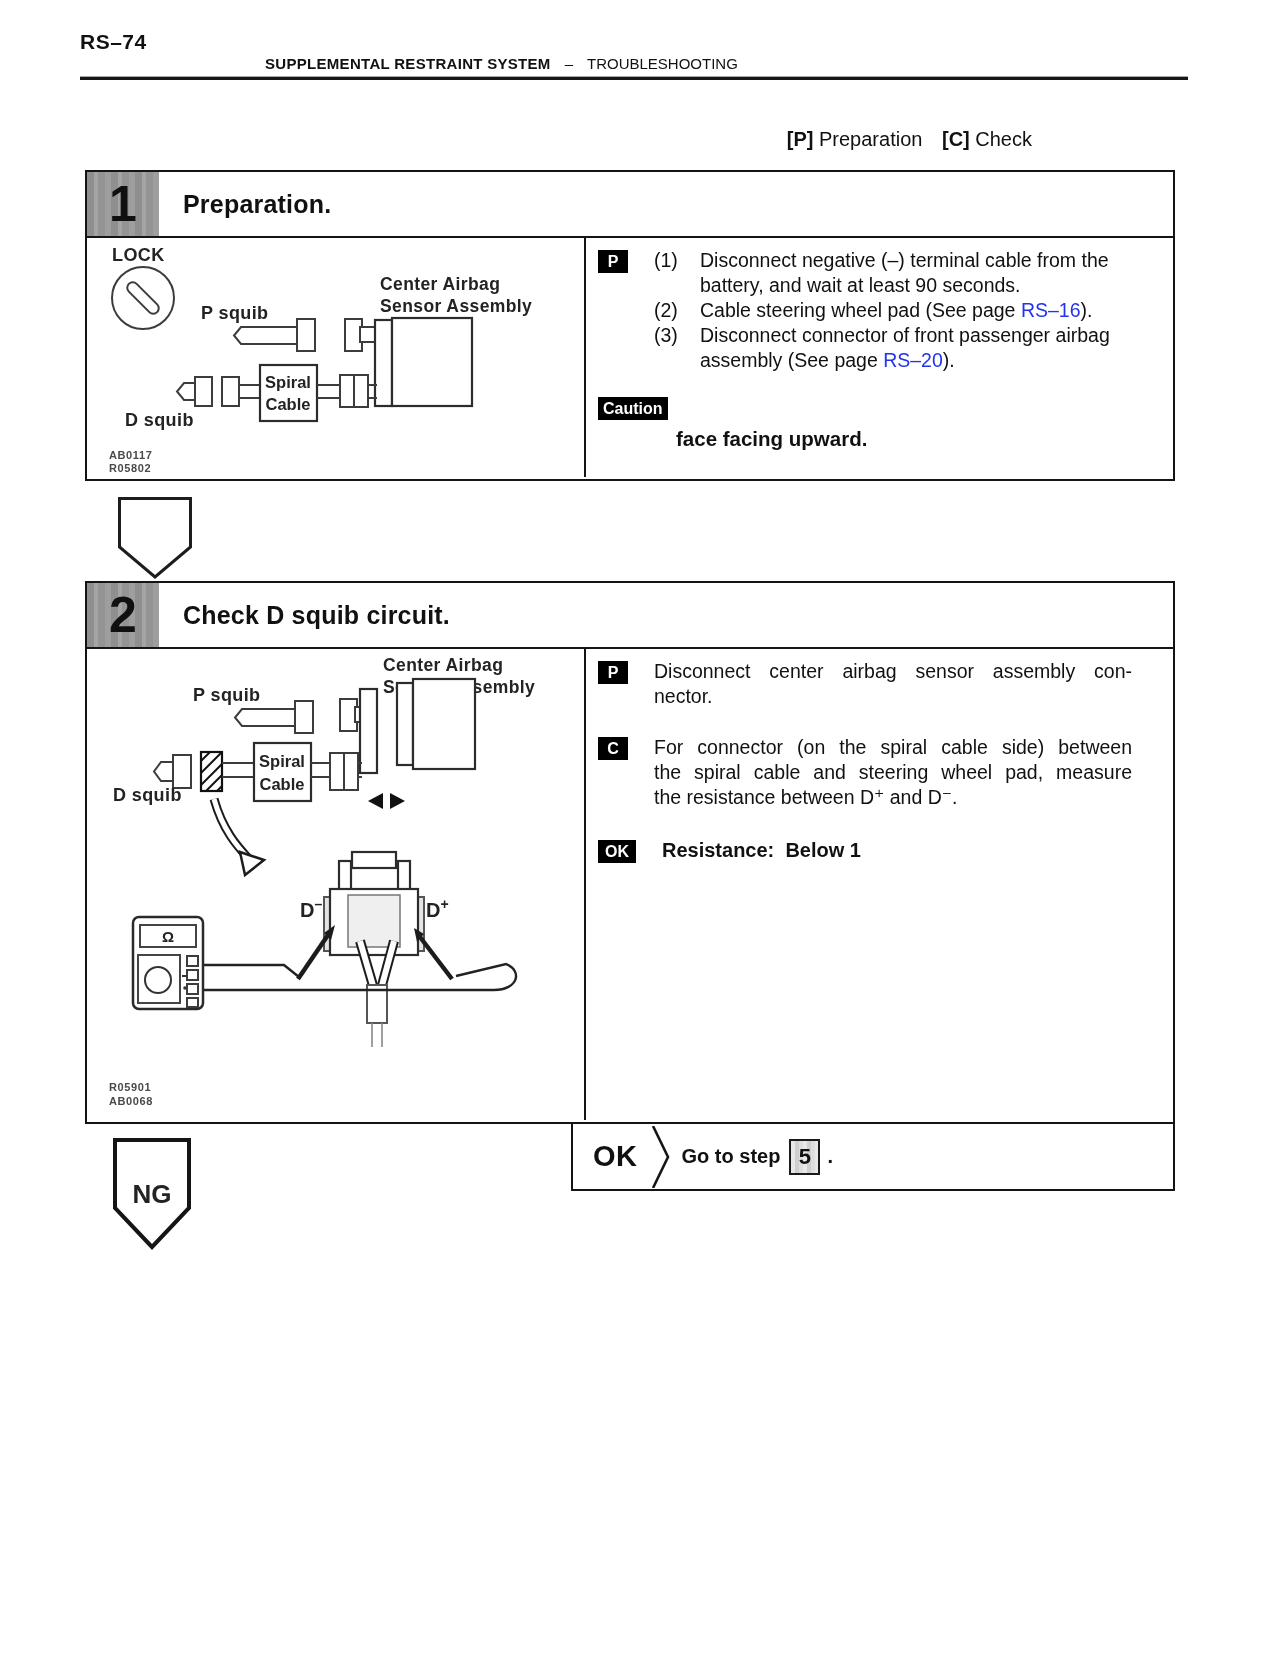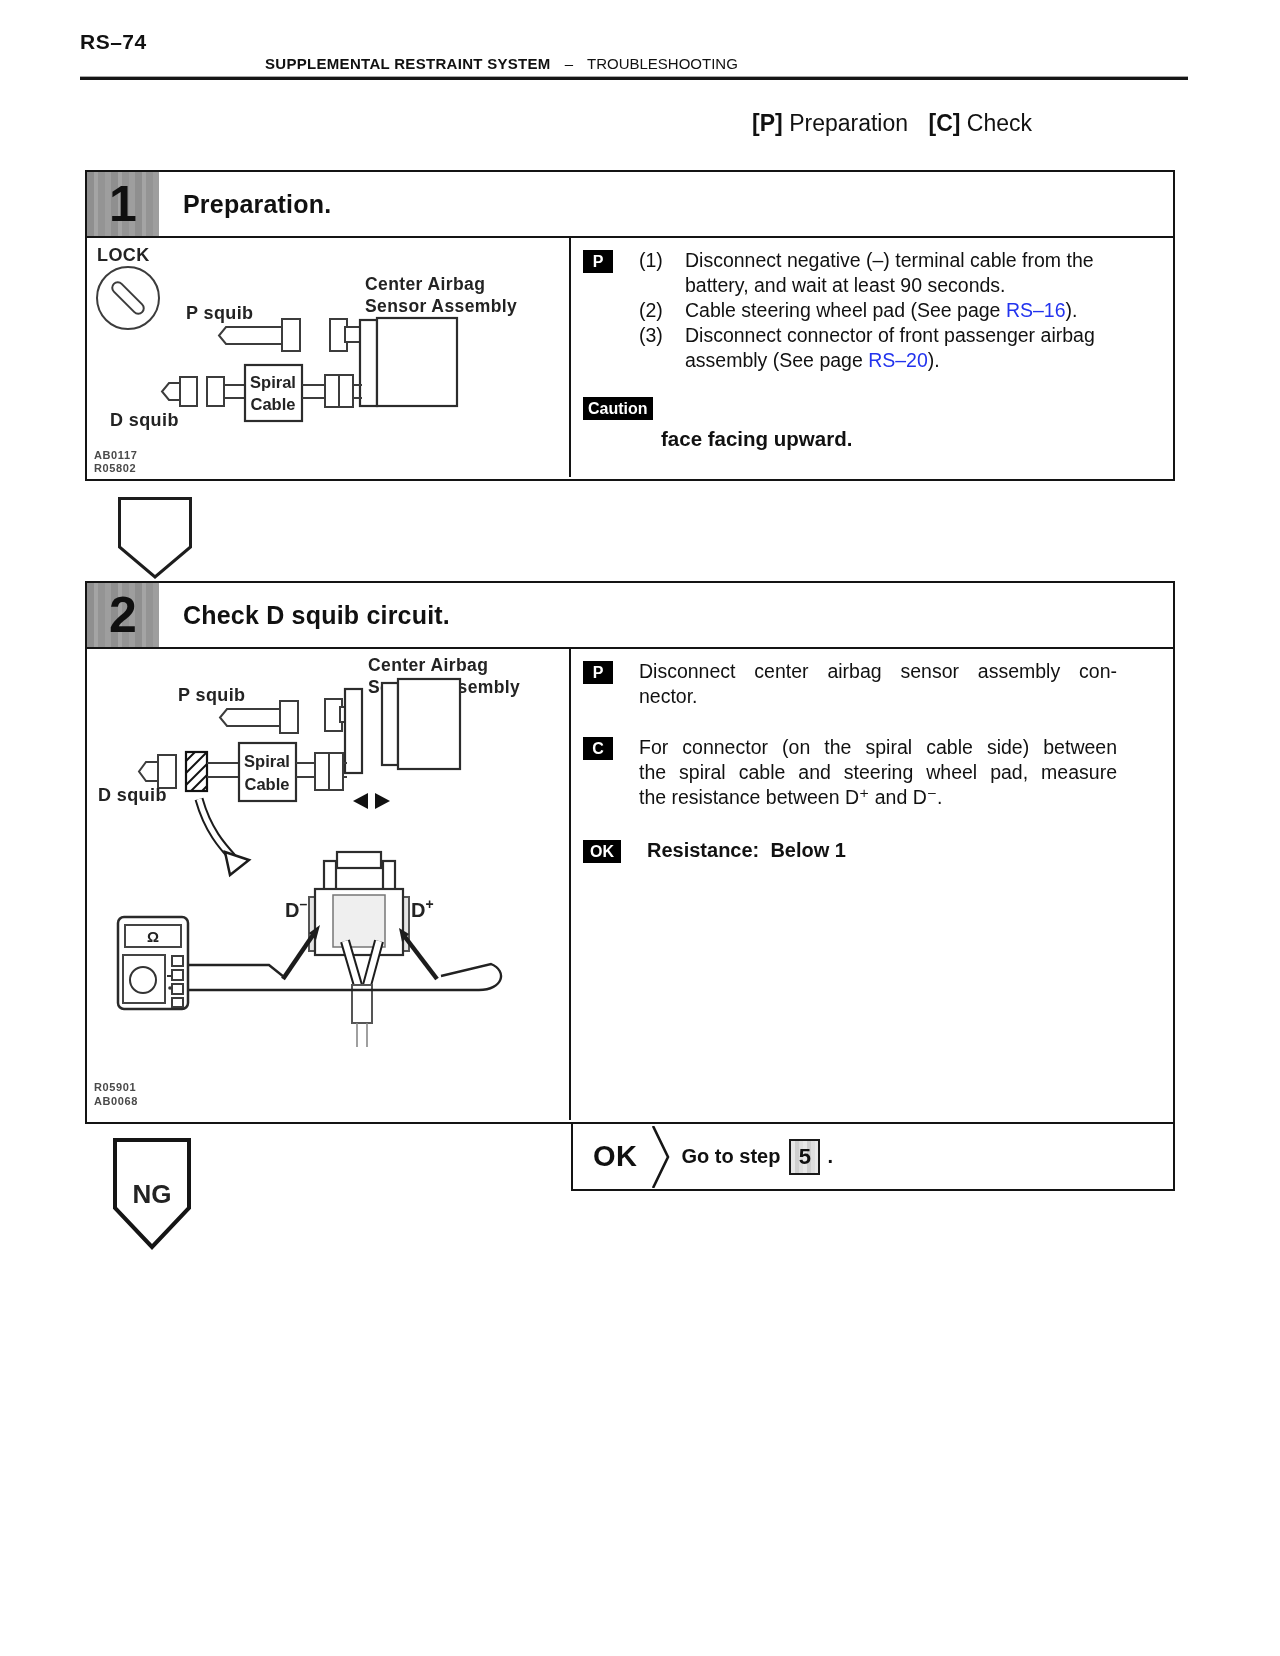--- a/index.html
+++ b/index.html
@@ -7,34 +7,34 @@
   body { font-family:"Liberation Sans","DejaVu Sans",sans-serif; color:var(--ink,#111); }
   .page { position:relative; width:1188px; height:1656px; background:#fff; overflow:hidden; }
 
   
   .pageno { position:absolute; left:80px; top:30px; font-size:21px; font-weight:bold; letter-spacing:.5px; }
   .crumb  { position:absolute; left:265px; top:55px; font-size:15px; white-space:nowrap; }
   .crumb .b { font-weight:bold; letter-spacing:.3px;margin-top:11px; }
   .crumb .dash { margin:0 14px; }
   .rule { position:absolute; left:80px; top:76px; width:1120px; height:4px; background:#161616; border-top:1px solid #a9a9a9; }
   .title { position:absolute; left:80px; top:105px; font-size:31px; font-weight:bold; letter-spacing:-.3px; }
-  .legend { position:absolute; top:110px; right:156px; font-size:23px; white-space:nowrap; }
+  .legend { position:absolute; top:128px; right:156px; font-size:20px; white-space:nowrap; }
   .legend .b { font-weight:bold; }
   .legend .gap { display:inline-block; width:14px; }
 
   
   .stepbox { position:absolute; left:85px; width:1090px; border:2.5px solid #141414; background:#fff; }
   #box1 { top:170px; height:311px; }
   #box2 { top:581px; height:543px; }
   .stephead { height:66px; border-bottom:2px solid #141414; display:flex; align-items:stretch; }
   .numcell { width:72px; background:repeating-linear-gradient(90deg,#8f8f8f 0 7px,#a4a4a4 7px 11px,#949494 11px 18px,#9e9e9e 18px 24px);
              display:flex; align-items:center; justify-content:center;
              font-size:50px; font-weight:bold; color:#101010; }
   .steptitle { display:flex; align-items:center; margin-left:24px; font-size:25px; font-weight:bold; letter-spacing:.2px; }
-  .stepbody { display:flex; height:calc(100% - 68px); }
+  .stepbody { display:flex; height:calc(100% - 68px);padding-left:15px; }
   .leftcol { width:484px; border-right:2px solid #141414; position:relative; }
   .rightcol { flex:1; padding:10px 14px 0 12px; position:relative; }
 
   
   .badge { display:inline-flex; align-items:center; justify-content:center;
            background:var(--badge-bg,#000); color:#fff; font-weight:bold; font-size:16px;
            min-width:30px; height:23px; padding:0 5px; }
   .badge.wide { min-width:38px; }
   .prow { display:flex; align-items:flex-start; }
   .prow .badge { margin-right:26px; flex:0 0 auto; margin-top:2px; }

